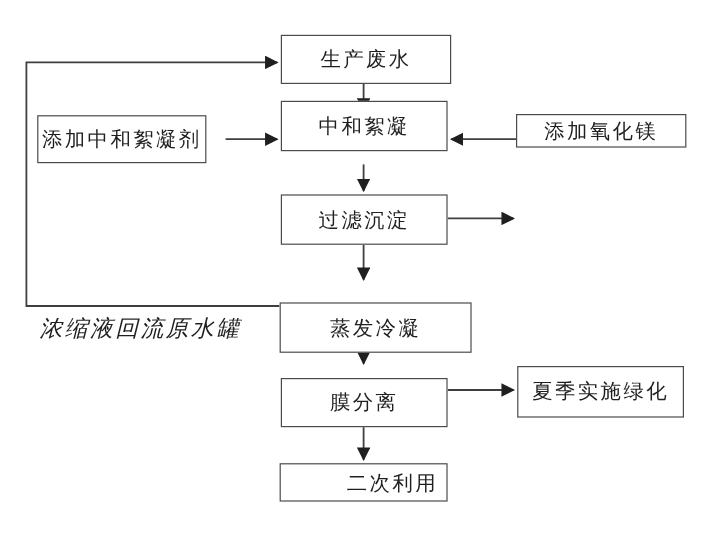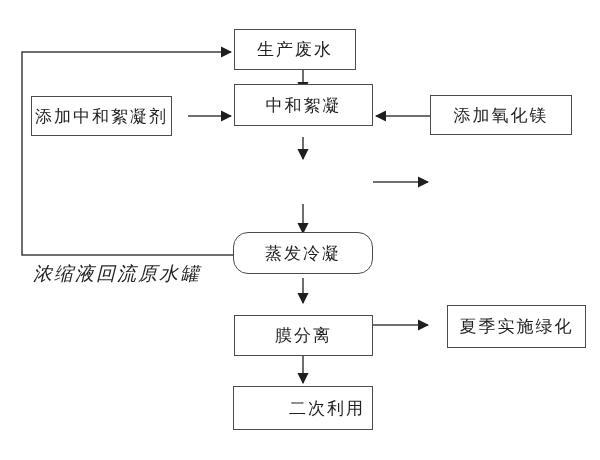--- a/index.html
+++ b/index.html
@@ -23,32 +23,32 @@
     display: flex;
     align-items: center;
     justify-content: center;
     font-size: 17px;
     letter-spacing: 2px;
     color: #1f1f1f;
     white-space: nowrap;
     z-index: 2;
   }
   
-  .n-waste   { left: 234px; top:  29px; width: 122px; height: 41px; text-align: right; }
+  .n-waste   { left: 234px; top:  29px; width: 142px; height: 41px; text-align: right; }
   .n-neut    { left: 234px; top:  84px; width: 139px; height: 42px; }
   .n-filter  { left: 234px; top: 162px; width: 139px; height: 42px; }
-  .n-evap    { left: 233px; top: 232px; width: 140px; height: 42px; border-radius: 15px; }
+  .n-evap    { left: 233px; top: 252px; width: 160px; height: 42px; }
   .n-membr   { left: 234px; top: 315px; width: 139px; height: 41px; }
-  .n-reuse   { left: 233px; top: 386px; width: 140px; height: 44px; padding-left: 48px; }
+  .n-reuse   { left: 233px; top: 386px; width: 140px; height: 32px; padding-left: 48px; }
   
   .n-floc    { left:  31px; top:  96px; width: 141px; height: 40px; }
   
-  .n-mgo     { left: 430px; top:  95px; width: 142px; height: 40px; }
+  .n-mgo     { left: 430px; top:  95px; width: 142px; height: 28px; }
   .n-cake    { left: 431px; top: 161px; width: 139px; height: 42px; }
-  .n-green   { left: 431px; top: 305px; width: 139px; height: 43px; margin-left: 16px; }
+  .n-green   { left: 431px; top: 305px; width: 139px; height: 43px; }
 
   .annotation {
     position: absolute;
     left: 33px;
     top: 261px;
     font-size: 19px;
     letter-spacing: 2px;
     color: #1f1f1f;
     white-space: nowrap;
     z-index: 2;
@@ -86,20 +86,21 @@
       <path d="M373,325 L428,325" marker-end="url(#arrow)"></path>
 
       <path d="M233,255 L22,255 L22,52 L231,52" marker-end="url(#arrow)"></path>
     </g>
   </svg>
 
   <div class="node n-waste">生产废水</div>
   <div class="node n-floc">添加中和絮凝剂</div>
   <div class="node n-neut">中和絮凝</div>
   <div class="node n-mgo">添加氧化镁</div>
+  <div class="node n-filter">过滤沉淀</div>
   <div class="node n-evap">蒸发冷凝</div>
   <div class="node n-membr">膜分离</div>
   <div class="node n-green">夏季实施绿化</div>
   <div class="node n-reuse">二次利用</div>
 
   <div class="annotation">浓缩液回流原水罐</div>
 
 </div>
 
 </body></html>

